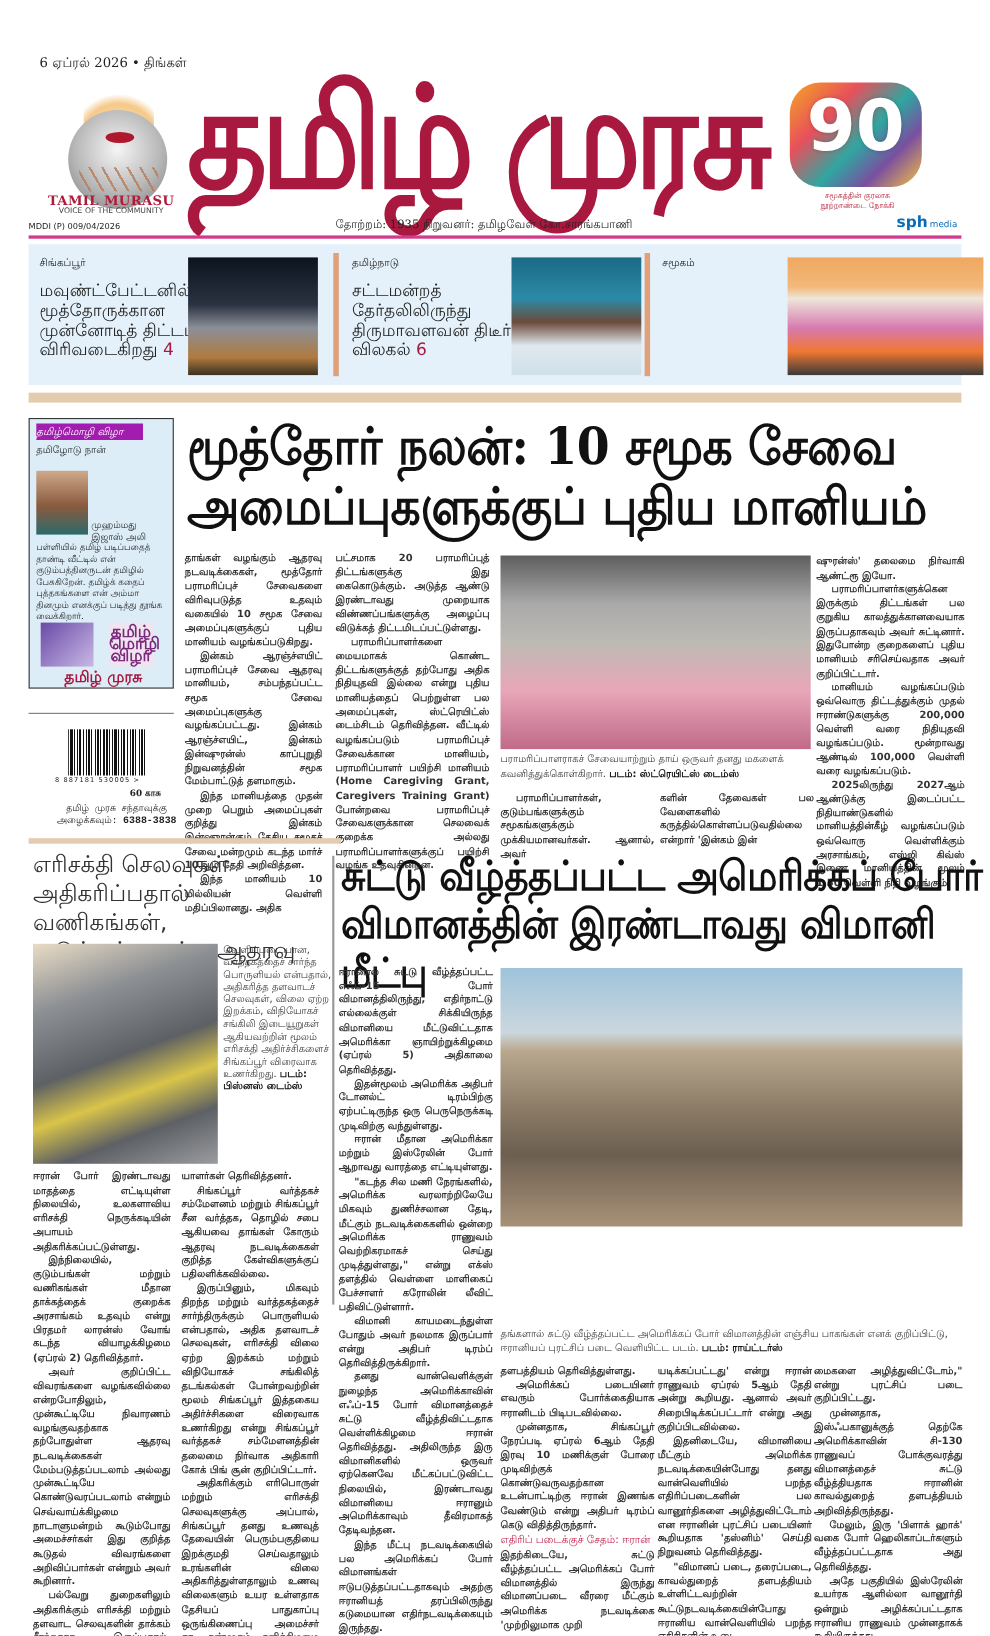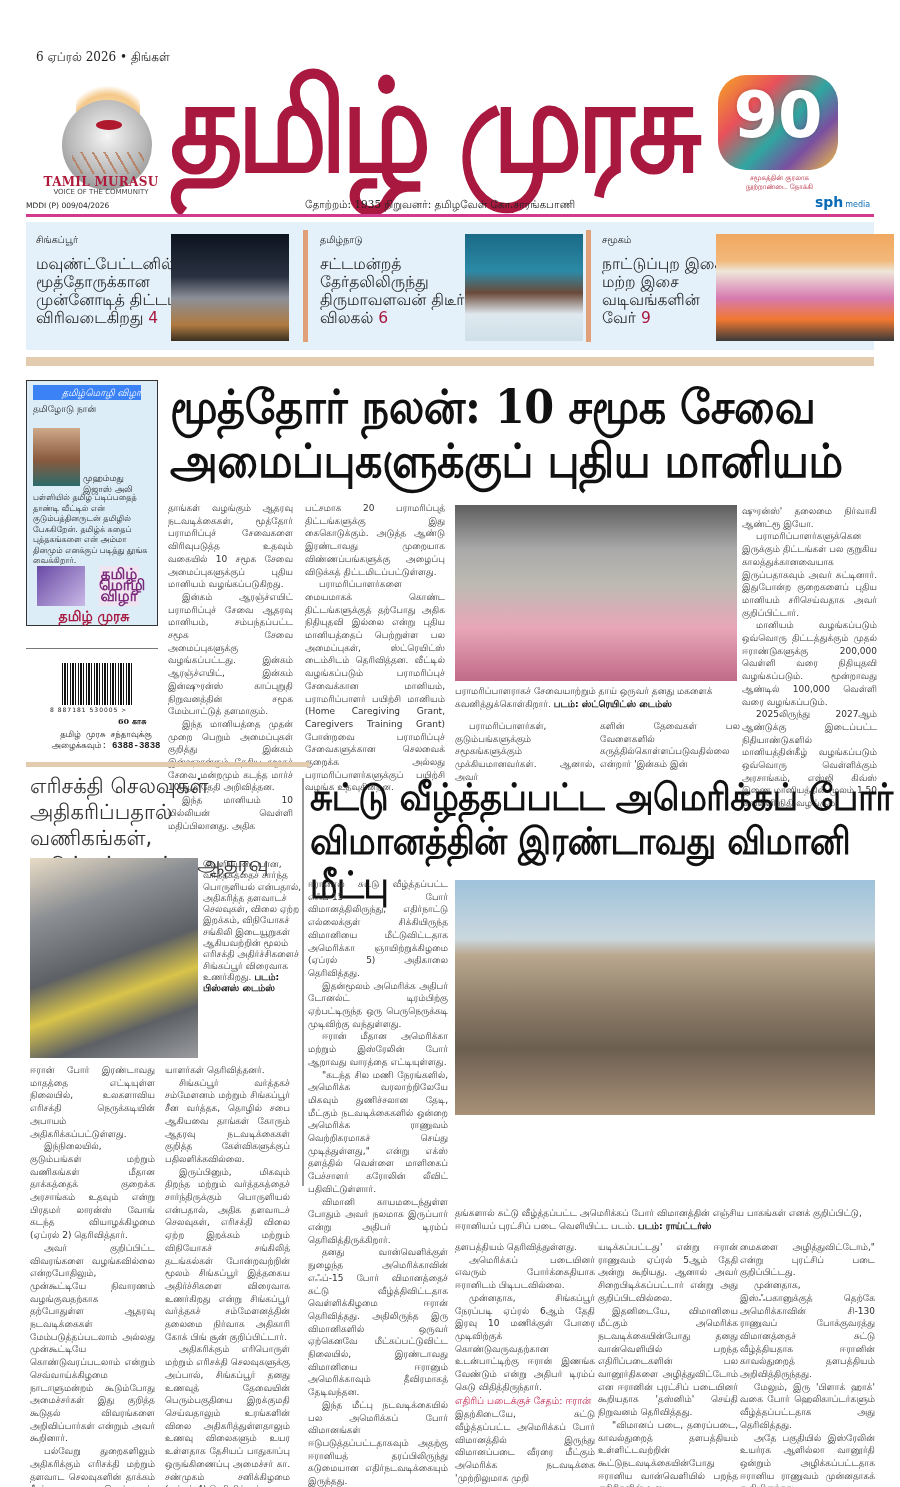--- a/index.html
+++ b/index.html
@@ -36,42 +36,42 @@
   .teaser { position: absolute; top: 0; height: 128px; padding-left: 45px; }
   .teaser-cat { position:absolute; left: 10px; top: 12px; font-family: "DejaVu Sans", sans-serif; font-size: 9.5px; color: #222; }
   .teaser-head { position:absolute; left: 10px; top: 33px; font-family: "DejaVu Sans", sans-serif; font-size: 15.5px; line-height: 18px; color: #222; }
   .teaser-head .pg { color: #a8183f; }
   .teaser-img { position:absolute; top: 12px; width: 118px; height: 107px; }
   .teaser-div { position:absolute; top: 8px; width: 5px; height: 112px; background: #e0a07a; }
   .tan-rule { left: 26px; top: 357px; width: 848px; height: 9px; background: #e3cbb0; }
 
   
   .side-box { left: 26px; top: 380px; width: 132px; height: 246px; background: #dcedf8; border: 1.5px solid #333; }
-  .side-banner { position:absolute; left: 6px; top: 4px; width: 108px; height: 15px; background: #3b82f6; color: #fff; font-family: "DejaVu Sans", sans-serif; font-style: italic; font-size: 9.5px; text-align: right; line-height: 15px; }
+  .side-banner { position:absolute; left: 6px; top: 4px; width: 97px; height: 15px; background: #a21caf; color: #fff; font-family: "DejaVu Sans", sans-serif; font-style: italic; font-size: 9.5px; text-align: left; line-height: 15px; }
   .side-sub { position:absolute; left: 6px; top: 23px; font-family: "DejaVu Sans", sans-serif; font-size: 9px; }
   .side-photo { position:absolute; left: 6px; top: 47px; width: 47px; height: 58px; background: linear-gradient(180deg, #cfa98a 0%, #8a5a3e 55%, #2b6a6a 100%); }
   .side-name { position:absolute; left: 56px; top: 80px; font-family: "DejaVu Sans", sans-serif; font-size: 8.5px; line-height: 11px; margin-top: 12px; }
   .side-quote { position:absolute; left: 6px; top: 112px; width: 122px; font-family: "DejaVu Sans", sans-serif; font-size: 8px; line-height: 10.5px; }
   .side-logo1 { position:absolute; left: 10px; top: 185px; width: 48px; height: 40px; background: linear-gradient(135deg,#6a4aa6,#c9b9e6); }
   .side-logo2 { position:absolute; left: 72px; top: 185px; width: 40px; height: 40px; background: #f0e4f0; color: #7a2a7a; font-size: 15px; text-align:center; line-height: 11px; padding-top: 3px; font-family: "DejaVu Serif", serif; font-weight: bold; }
   .side-brand { position:absolute; left: 6px; top: 227px; width: 122px; text-align: center; font-family: "DejaVu Serif", serif; font-weight: bold; font-size: 14px; color: #a8183f; }
 
   .thin-rule { left: 26px; top: 648px; width: 132px; height: 1px; background: #777; }
   .barcode { left: 62px; top: 663px; width: 70px; height: 42px;
     background: repeating-linear-gradient(90deg, #111 0 1px, #fff 1px 2px, #111 2px 4px, #fff 4px 5px, #111 5px 6px, #fff 6px 8px); }
   .barcode-num { left: 50px; top: 706px; font-family: "DejaVu Sans", sans-serif; font-size: 6px; letter-spacing: 1px; }
   .price { left: 118px; top: 716px; font-size: 8px; font-weight: bold; }
   .subscribe { left: 50px; top: 730px; width: 112px; text-align: center; font-size: 8.5px; line-height: 11px; font-family: Liberation Mono, monospace; }
   .subscribe b { font-size: 9px; }
 
   
   .lead-head { left: 170px; top: 380px; font-family: "DejaVu Serif", serif; font-size: 43px; font-weight: bold; line-height: 50px; color: #111; transform: scaleY(1.08); transform-origin: left top; letter-spacing: -0.5px; }
 
   .col { font-family: "DejaVu Sans", sans-serif; font-size: 9px; line-height: 12.7px; color: #333; text-align: justify; }
-  .col p { text-indent: 14px; }
+  .col p { text-indent: 14px; font-weight: bold; }
   .col p.first { text-indent: 0; }
 
   .lead-c1 { left: 168px; top: 502px; width: 125px; }
   .lead-c2 { left: 305px; top: 502px; width: 140px; }
   .lead-img { left: 455px; top: 505px; width: 282px; height: 176px;
     background: linear-gradient(180deg, #5e5e5e 0%, #a9a9a9 25%, #bdbab2 45%, #e8a6b8 70%, #c06a88 100%); }
   .lead-cap { left: 455px; top: 685px; width: 285px; font-family: "DejaVu Sans", sans-serif; font-size: 9px; line-height: 13px; color: #333; }
   .lead-cap b { color: #111; }
   .lead-c3 { left: 455px; top: 720px; width: 140px; }
   .lead-c4 { left: 600px; top: 720px; width: 140px; }
@@ -142,24 +142,20 @@
     <div class="teaser-cat">தமிழ்நாடு</div>
     <div class="teaser-head" style="width:150px;">
       <span>சட்டமன்றத் தேர்தலிலிருந்து திருமாவளவன் திடீர் விலகல்</span>
       <span class="pg">6</span>
     </div>
     <div class="teaser-img" style="left:155px;background:linear-gradient(180deg,#1a6a86 0%,#2c8aa6 35%,#6b4a3a 55%,#dfe8ee 75%,#cfe0ea 100%);"></div>
   </div>
   <div class="teaser-div" style="left:560px;"></div>
   <div class="teaser" style="left:566px;width:282px;">
     <div class="teaser-cat">சமூகம்</div>
-    <div class="teaser-head" style="width:125px;">
-      <span>நாட்டுப்புற இசை மற்ற இசை வடிவங்களின் வேர்</span>
-      <span class="pg">9</span>
-    </div>
     <div class="teaser-img" style="left:124px;width:178px;background:linear-gradient(180deg,#f0a860 0%,#f2b87a 25%,#eee6da 35%,#d77ab0 60%,#f07830 80%,#3a3a3a 100%);"></div>
   </div>
 </div>
 <div class="abs tan-rule"></div>
 
 <div class="abs side-box">
   <div class="side-banner">தமிழ்மொழி விழா</div>
   <div class="side-sub">தமிழோடு நான்</div>
   <div class="side-photo"></div>
   <div class="side-name">

